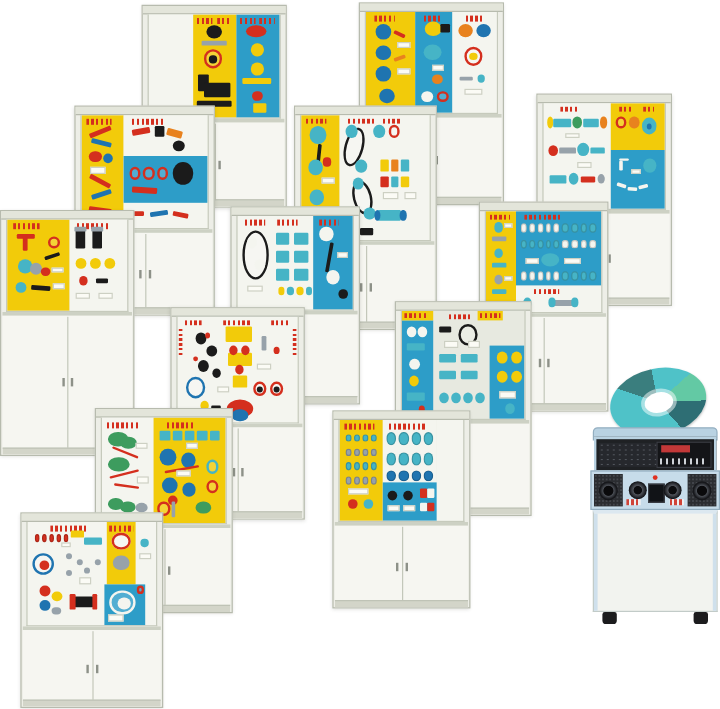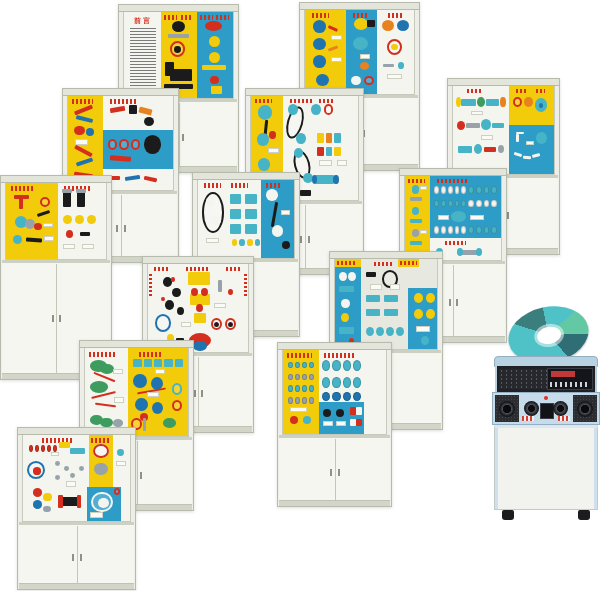--- a/index.html
+++ b/index.html
@@ -113,24 +113,20 @@
     <div class="foot f1"></div>
     <div class="foot f2"></div>
   </div>
 
 <div class="cab" style="left: 118px; top: 4px; width: 119px; z-index: 1;">
       <div class="lintel"></div>
       <div class="disp" style="height: 86px;">
         <div class="panel" style="left: 0%; top: 0%; width: 34%; height: 100%; background: rgb(244, 245, 239);"></div>
         <div class="panel" style="left: 34%; top: 0%; width: 33%; height: 100%; background: rgb(242, 203, 10);"></div>
         <div class="panel" style="left: 67%; top: 0%; width: 33%; height: 100%; background: rgb(45, 157, 200);"></div>
-        <div class="tb" style="left: 3%; top: 5%; width: 29%; height: 90%;">
-          <div class="t">前言</div>
-          <div class="lines"></div>
-        </div>
         <div class="part h" style="background: repeating-linear-gradient(90deg, rgb(212, 47, 30) 0px, rgb(212, 47, 30) 2px, transparent 2px, transparent 4px); left: 37%; top: 4%; width: 12%; height: 5%;"></div>
         <div class="part h" style="background: repeating-linear-gradient(90deg, rgb(212, 47, 30) 0px, rgb(212, 47, 30) 2px, transparent 2px, transparent 4px); left: 52%; top: 4%; width: 10%; height: 5%;"></div>
         <div class="part h" style="background: repeating-linear-gradient(90deg, rgb(212, 47, 30) 0px, rgb(212, 47, 30) 2px, transparent 2px, transparent 4px); left: 70%; top: 4%; width: 12%; height: 5%;"></div>
         <div class="part h" style="background: repeating-linear-gradient(90deg, rgb(212, 47, 30) 0px, rgb(212, 47, 30) 2px, transparent 2px, transparent 4px); left: 84%; top: 4%; width: 12%; height: 5%;"></div>
         <div class="part c" style="background: rgb(27, 27, 27); left: 44%; top: 10%; width: 12%; height: 13%;"></div>
         <div class="part b" style="background: rgb(151, 162, 170); left: 40%; top: 26%; width: 20%; height: 4%;"></div>
         <div class="part o" style="border-color: rgb(212, 47, 30); left: 42%; top: 34%; width: 14%; height: 18%;"></div>
         <div class="part c" style="background: rgb(27, 27, 27); left: 46%; top: 40%; width: 6%; height: 8%;"></div>
         <div class="part b" style="background: rgb(27, 27, 27); left: 38%; top: 58%; width: 8%; height: 16%;"></div>
         <div class="part b" style="background: rgb(27, 27, 27); left: 42%; top: 66%; width: 20%; height: 14%;"></div>

